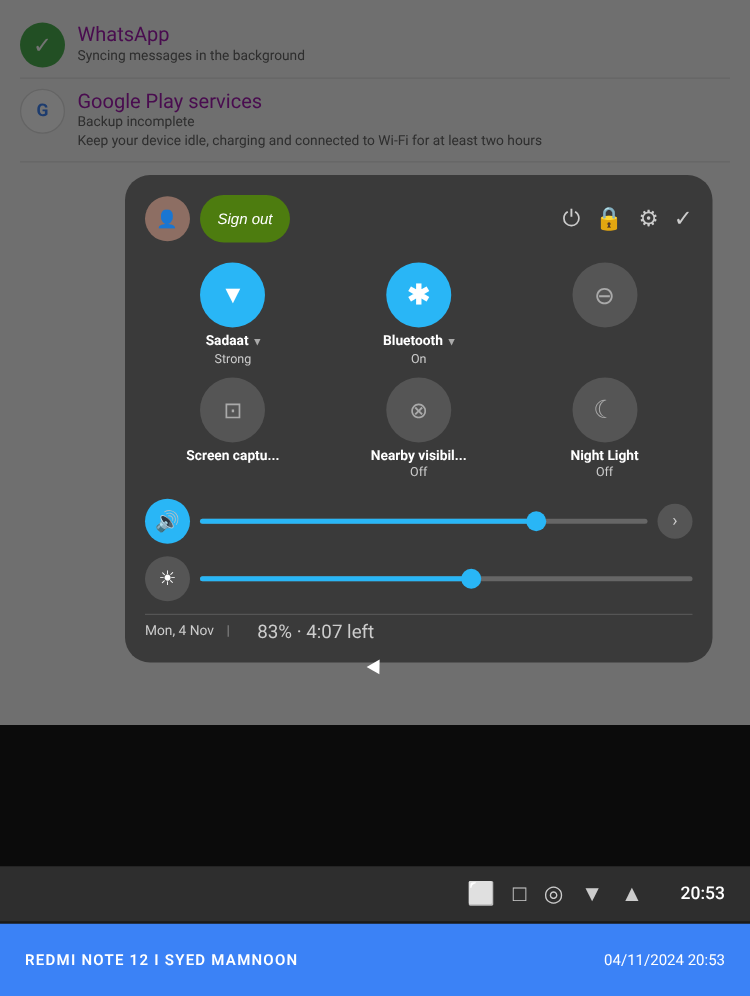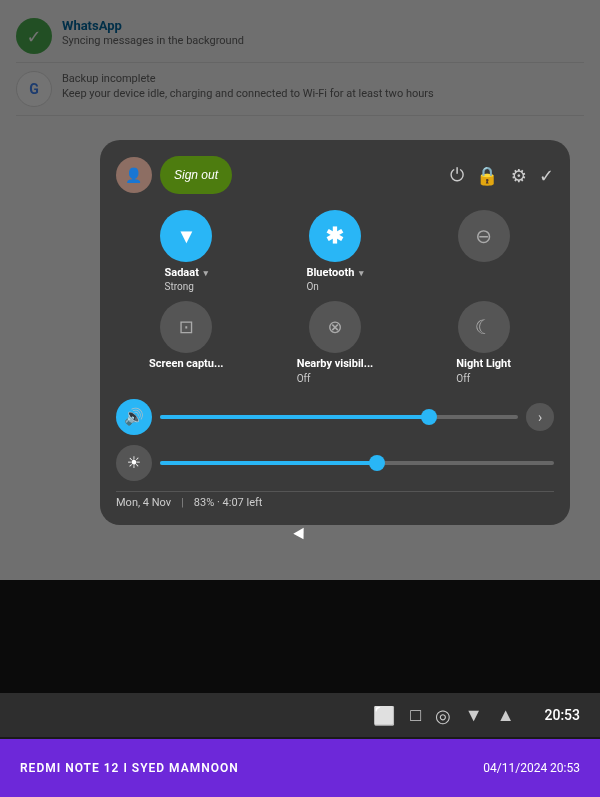--- a/index.html
+++ b/index.html
@@ -45,23 +45,23 @@
 
     .notif-icon.google {
       background: white;
       border: 1px solid #ddd;
       color: #4285f4;
       font-size: 14px;
       font-weight: bold;
     }
 
     .notif-text h4 {
-      font-size: 13px;
-      font-weight: 700;
-      color: #0369a1;
+      font-size: 16px;
+      font-weight: 400;
+      color: #a21caf;
     }
 
     .notif-text p {
       font-size: 11px;
       color: #666;
       line-height: 1.4;
     }
 
     
     .dark-overlay {
@@ -160,21 +160,21 @@
       background: #29b6f6;
     }
 
     .qs-tile-btn.inactive {
       background: #555;
     }
 
     .qs-tile-label {
       font-size: 10px;
       color: #ccc;
-      text-align: left;
+      text-align: center;
       line-height: 1.3;
     }
 
     .qs-tile-label strong {
       font-size: 11px;
       color: #fff;
       display: block;
     }
 
     
@@ -258,25 +258,26 @@
       padding-top: 4px;
       border-top: 1px solid #555;
     }
 
     .qs-date {
       font-size: 11px;
       color: #ccc;
     }
 
     .qs-battery {
-      font-size: 11px;
+      font-size: 15px;
       color: #ccc;
       display: flex;
       align-items: center;
       gap: 4px;
+      margin-left: 12px;
     }
 
     
     .sys-bar {
       position: absolute;
       bottom: 60px;
       left: 0; right: 0;
       height: 44px;
       background: #2e2e2e;
       display: flex;
@@ -296,21 +297,21 @@
       font-size: 14px;
       font-weight: 500;
       margin-left: 16px;
     }
 
     
     .device-bar {
       position: absolute;
       bottom: 0; left: 0; right: 0;
       height: 58px;
-      background: #6d28d9;
+      background: #3b82f6;
       display: flex;
       align-items: center;
       justify-content: space-between;
       padding: 0 20px;
     }
 
     .device-name {
       color: #fff;
       font-size: 12px;
       font-weight: 600;
@@ -341,20 +342,21 @@
   <div class="notif-item">
     <div class="notif-icon">✓</div>
     <div class="notif-text">
       <h4>WhatsApp</h4>
       <p>Syncing messages in the background</p>
     </div>
   </div>
   <div class="notif-item">
     <div class="notif-icon google">G</div>
     <div class="notif-text">
+      <h4>Google Play services</h4>
       <p>
         <span>Backup incomplete</span><br>
         <span>Keep your device idle, charging and connected to Wi-Fi for at least two hours</span>
       </p>
     </div>
   </div>
 </div>
 
 <div class="dark-overlay"></div>
 

